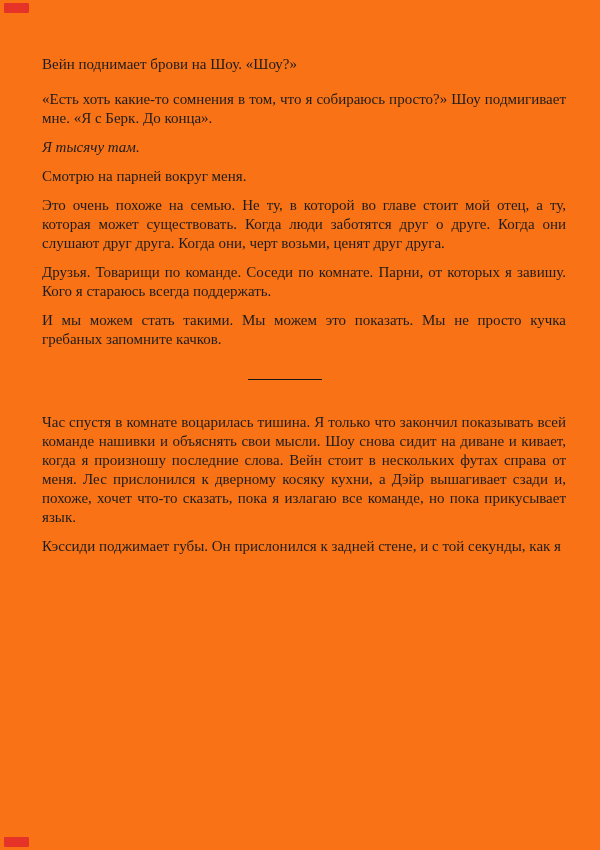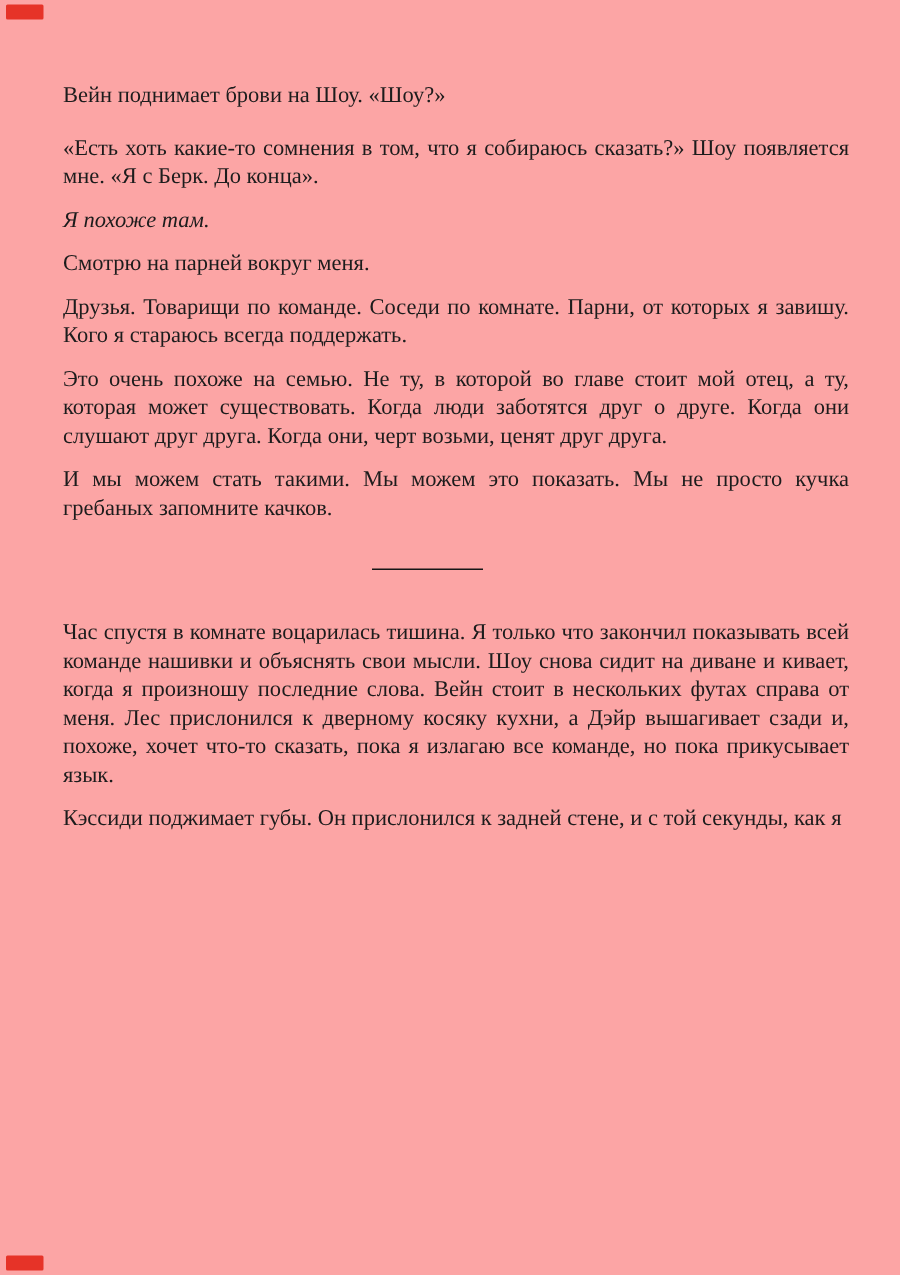--- a/index.html
+++ b/index.html
@@ -13,21 +13,21 @@
   .page {
     position: relative;
     box-sizing: border-box;
     width: 600px;
     height: 850px;
     padding: 55px 34px 0 42px;
     font-family: "Liberation Serif", "DejaVu Serif", serif;
     font-size: 15px;
     line-height: 19px;
     color: #1c1c1c;
-    background: #fca5a5;
+    background: #f97316;
   }
   .page p {
     margin: 0 0 10px 0;
     text-align: justify;
     text-justify: inter-word;
   }
   .page p.p-first {
     margin-bottom: 16px;
   }
   .page p.p-italic {
@@ -53,22 +53,22 @@
   .corner-marker.bottom { top: 837px; }
 </style>
 </head>
 <body>
 
 <div class="corner-marker top"></div>
 <div class="corner-marker bottom"></div>
 
 <main class="page">
   <p class="p-first">Вейн поднимает брови на Шоу. «Шоу?»</p>
-  <p>«Есть хоть какие-то сомнения в том, что я собираюсь сказать?» Шоу появляется мне. «Я с Берк. До конца».</p>
-  <p class="p-italic">Я похоже там.</p>
+  <p>«Есть хоть какие-то сомнения в том, что я собираюсь просто?» Шоу подмигивает мне. «Я с Берк. До конца».</p>
+  <p class="p-italic">Я тысячу там.</p>
   <p>Смотрю на парней вокруг меня.</p>
+  <p>Это очень похоже на семью. Не ту, в которой во главе стоит мой отец, а ту, которая может существовать. Когда люди заботятся друг о друге. Когда они слушают друг друга. Когда они, черт возьми, ценят друг друга.</p>
   <p>Друзья. Товарищи по команде. Соседи по комнате. Парни, от которых я завишу. Кого я стараюсь всегда поддержать.</p>
-  <p>Это очень похоже на семью. Не ту, в которой во главе стоит мой отец, а ту, которая может существовать. Когда люди заботятся друг о друге. Когда они слушают друг друга. Когда они, черт возьми, ценят друг друга.</p>
   <p>И мы можем стать такими. Мы можем это показать. Мы не просто кучка гребаных запомните качков.</p>
   <div class="scene-break"></div>
   <p>Час спустя в комнате воцарилась тишина. Я только что закончил показывать всей команде нашивки и объяснять свои мысли. Шоу снова сидит на диване и кивает, когда я произношу последние слова. Вейн стоит в нескольких футах справа от меня. Лес прислонился к дверному косяку кухни, а Дэйр вышагивает сзади и, похоже, хочет что-то сказать, пока я излагаю все команде, но пока прикусывает язык.</p>
   <p>Кэссиди поджимает губы. Он прислонился к задней стене, и с той секунды, как я</p>
 </main>
 
 </body></html>

